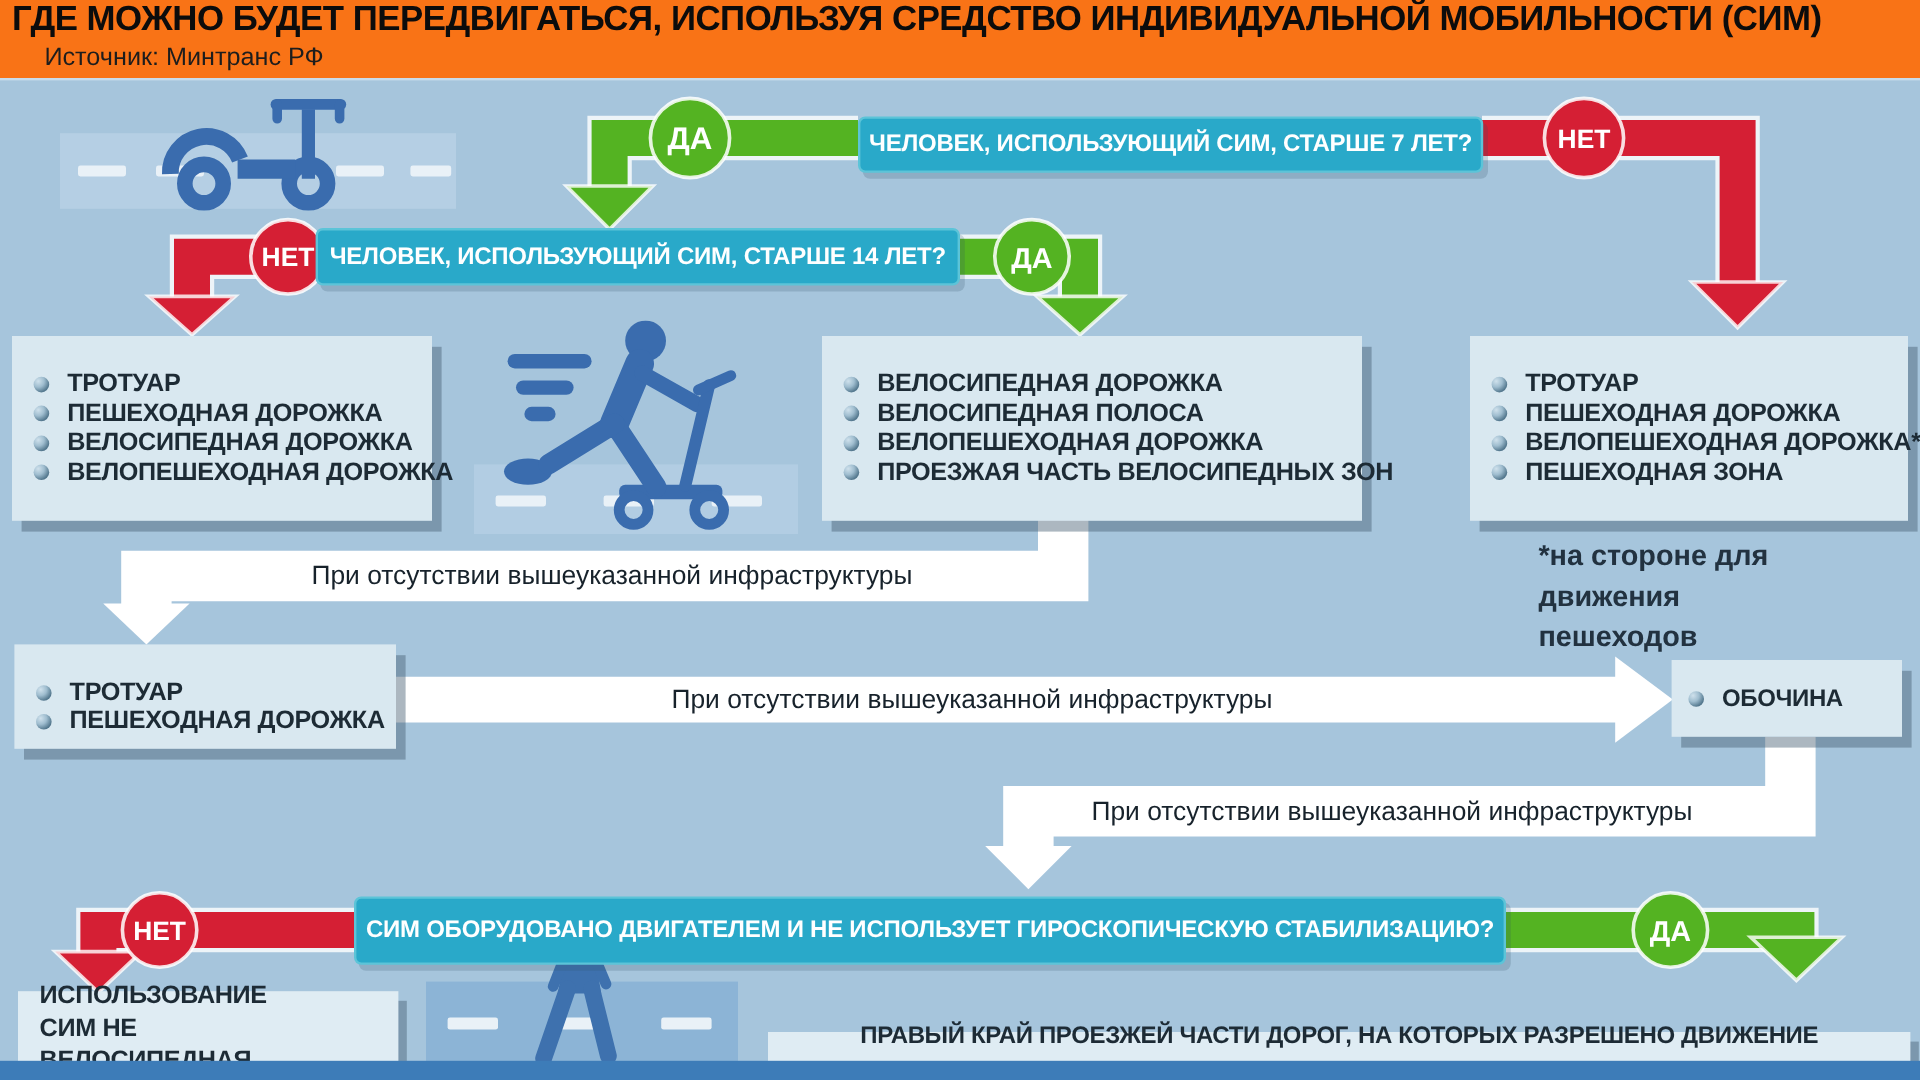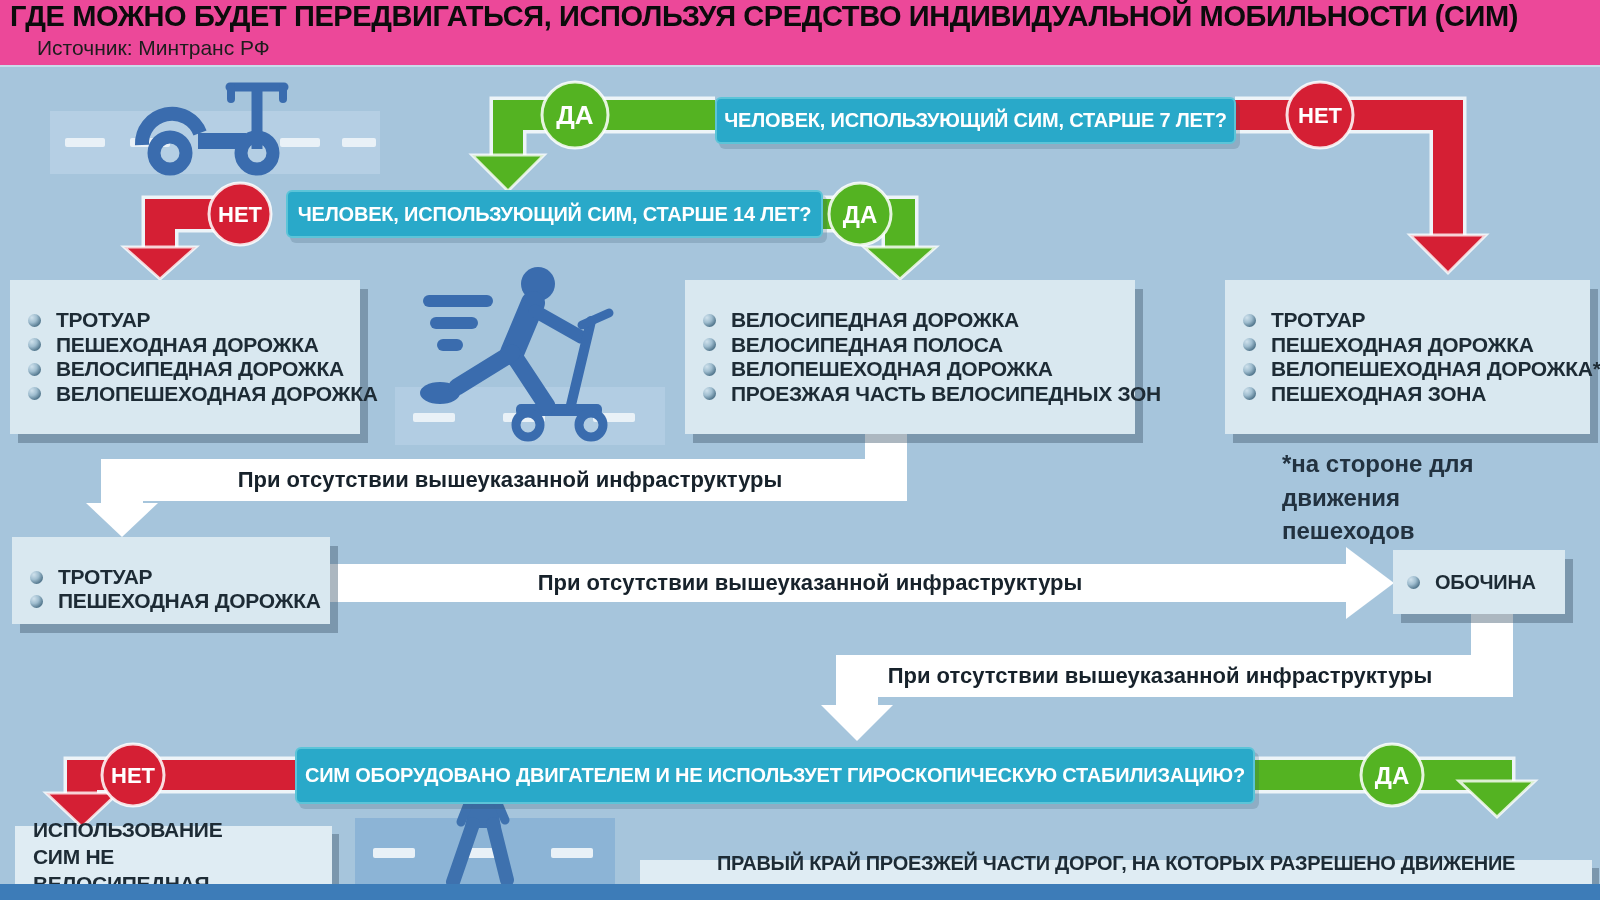--- a/index.html
+++ b/index.html
@@ -1,16 +1,16 @@
 <!DOCTYPE html>
 <html><head>
 <meta charset="utf-8">
 <style>
   html,body { margin:0; padding:0; background:#ffffff; font-family:"Liberation Sans", sans-serif; }
-  .stage { position:relative; width:1600px; height:900px; overflow:hidden; background:#ec4899; }
+  .stage { position:relative; width:1600px; height:900px; overflow:hidden; background:#f97316; }
 
   
   .header { position:absolute; left:10px; top:0; width:1590px; }
   .title { font-size:29px; font-weight:800; color:#0c0c0c; letter-spacing:-0.4px; white-space:nowrap; }
   .source { font-size:21px; font-weight:400; color:#1d1d1d; margin-top:3px;margin-left:27px; }
 
   
   .panel { position:absolute; left:0; top:65px; width:1600px; height:835px; background:#a6c5dc; border-top:2px solid #c9dcea; }
   .bottom-strip { position:absolute; left:0; bottom:0; width:1600px; height:18px; background:#3d7cb8; }
 
@@ -27,21 +27,21 @@
   .listbox { position:absolute; background:#d9e8f0; box-shadow:8px 9px 0 rgba(70,95,115,0.45);
              padding:28px 18px; box-sizing:border-box; }
   .listbox ul { list-style:none; margin:0; padding:0; height:100%;
                 display:flex; flex-direction:column; justify-content:space-around; }
   .listbox li { display:flex; align-items:center; gap:15px; font-size:21px; font-weight:700;
                 color:#1d2b35; letter-spacing:-0.3px; white-space:nowrap; }
   .bullet { flex:0 0 13px; width:13px; height:13px; border-radius:50%;
             background:radial-gradient(circle at 30% 28%, #cfe1ec 0%, #9fbdcf 38%, #567a90 72%, #44637a 100%); }
 
   
-  .bandtext { position:absolute; font-size:22px; font-weight:700; color:#17222b; text-align:center; line-height:42px; height:60px; }
+  .bandtext { position:absolute; font-size:22px; font-weight:400; color:#17222b; text-align:center; line-height:42px; height:60px; }
 
   .footnote { position:absolute; left:1282px; top:380px; width:250px; font-size:24px; font-weight:600;
               color:#223240; line-height:1.4; text-align:left; }
 
   
   .resultbox { position:absolute; background:#dfecf3; box-shadow:7px 8px 0 rgba(70,95,115,0.45);
                font-weight:700; color:#1d2b35; box-sizing:border-box; letter-spacing:-0.3px; }
   .result-left { left:15px; top:759px; width:317px; height:60px; font-size:21px; line-height:27px;
                  display:flex; align-items:center; padding:0 70px 0 18px; }
   .result-right { left:640px; top:753px; width:952px; height:66px; font-size:20px; line-height:30px;
@@ -182,21 +182,21 @@
         <path d="M118,64 L98,122" stroke-width="14"></path>
         <path d="M138,64 L152,120" stroke-width="14"></path>
         <path d="M117,34 L106,62" stroke-width="9"></path>
         <path d="M139,34 L150,60" stroke-width="9"></path>
       </g>
     </svg>
 
     <div class="qbox" style="left:715px; top:30px; width:521px; height:47px;">
       <span>ЧЕЛОВЕК, ИСПОЛЬЗУЮЩИЙ СИМ, СТАРШЕ 7 ЛЕТ?</span>
     </div>
-    <div class="qbox" style="left:263px; top:123px; width:537px; height:48px;margin-left:23px;">
+    <div class="qbox" style="left:263px; top:123px; width:537px; height:48px;">
       <span>ЧЕЛОВЕК, ИСПОЛЬЗУЮЩИЙ СИМ, СТАРШЕ 14 ЛЕТ?</span>
     </div>
     <div class="qbox" style="left:295px; top:680px; width:960px; height:57px;">
       <span>СИМ ОБОРУДОВАНО ДВИГАТЕЛЕМ И НЕ ИСПОЛЬЗУЕТ ГИРОСКОПИЧЕСКУЮ СТАБИЛИЗАЦИЮ?</span>
     </div>
 
     <div class="listbox" style="left:10px; top:213px; width:350px; height:154px;">
       <ul>
         <li>
             <span class="bullet"></span>
@@ -267,21 +267,21 @@
             <span class="bullet"></span>
             <span>ТРОТУАР</span>
           </li>
         <li>
             <span class="bullet"></span>
             <span>ПЕШЕХОДНАЯ ДОРОЖКА</span>
           </li>
       </ul>
     </div>
 
-    <div class="listbox" style="left:1393px; top:483px; width:172px; height:64px; padding:8px 14px;">
+    <div class="listbox" style="left:1393px; top:483px; width:192px; height:64px; padding:8px 14px;">
       <ul>
         <li>
             <span class="bullet"></span>
             <span style="font-size:20px;">ОБОЧИНА</span>
           </li>
       </ul>
     </div>
 
     <div class="bandtext" style="left:140px; top:392px; width:740px;">При отсутствии вышеуказанной инфраструктуры</div>
     <div class="bandtext" style="left:380px; top:495px; width:860px;">При отсутствии вышеуказанной инфраструктуры</div>

